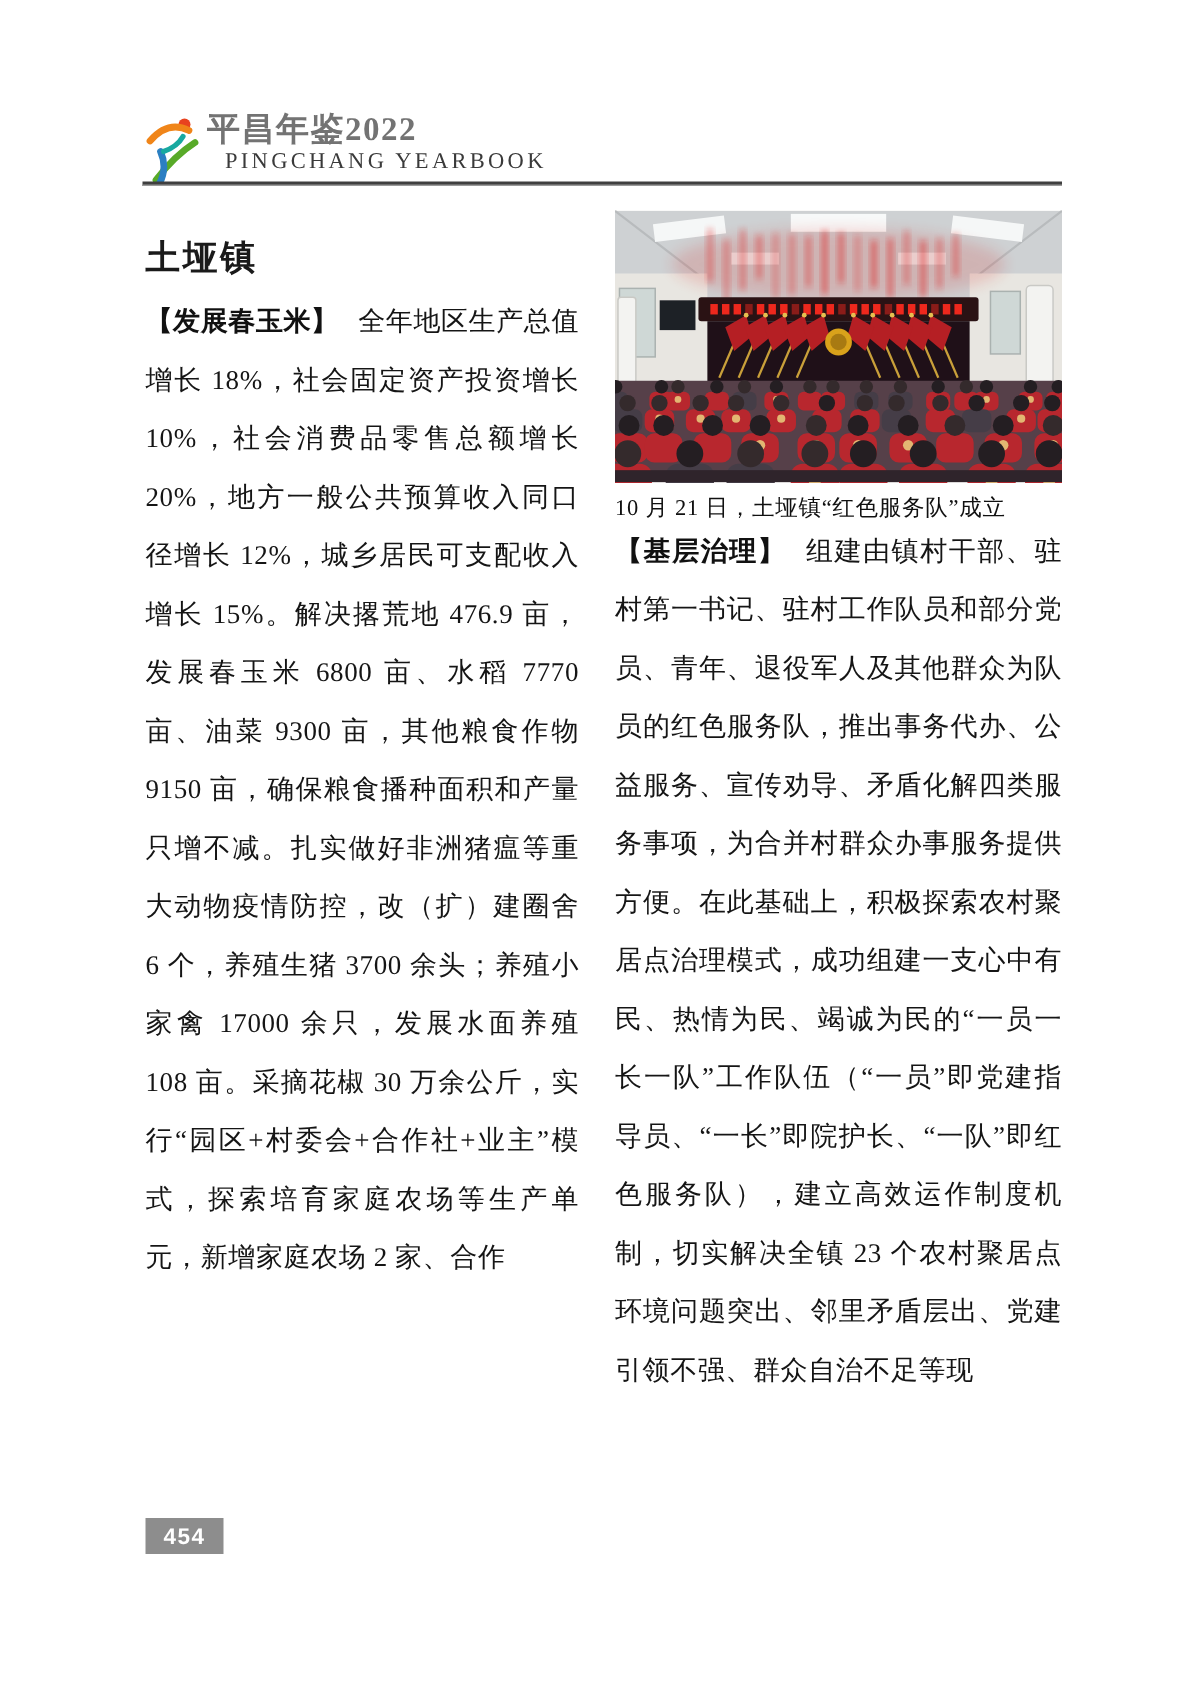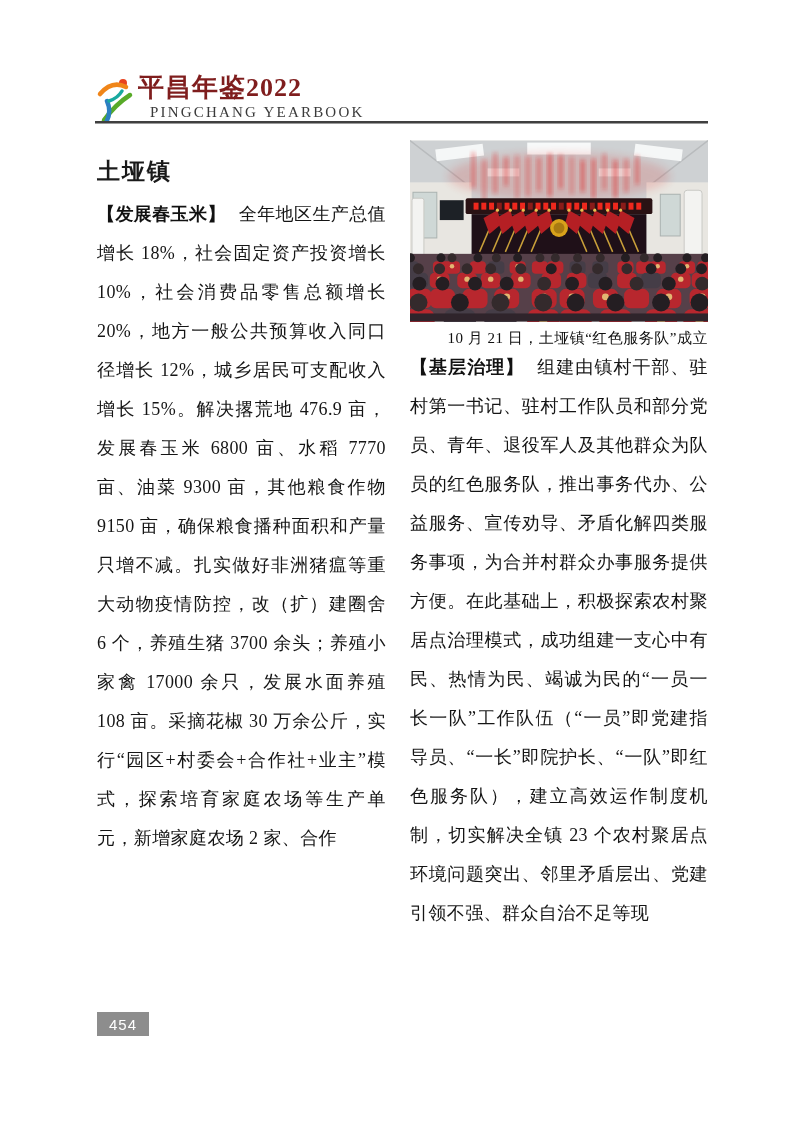--- a/index.html
+++ b/index.html
@@ -4,50 +4,50 @@
 <style>
   html,body{margin:0;padding:0;background:#9a9a9a;}
   .page{
     position:relative;width:794px;height:1122px;margin:0 auto;
     background:#ffffff;overflow:hidden;
     font-family:"Liberation Serif","DejaVu Serif",serif;color:#151515;
   }
   
   .hdr-logo{position:absolute;left:92px;top:74px;}
   .hdr-text{position:absolute;left:138px;top:75px;line-height:1;}
-  .hdr-title{font-family:"Liberation Serif","DejaVu Serif",serif;font-weight:700;font-size:26px;letter-spacing:1px;color:#7f1d1d;}
+  .hdr-title{font-family:"Liberation Serif","DejaVu Serif",serif;font-weight:700;font-size:22px;letter-spacing:1px;color:#737373;}
   .hdr-sub{font-family:"Liberation Serif","DejaVu Serif",serif;font-size:15px;letter-spacing:2.2px;color:#3a3a3a;margin:4px 0 0 12px;}
   .hdr-rule{position:absolute;left:95px;top:121px;width:613px;height:2px;background:#3f3f3f;border-bottom:1px solid #9a9a9a;}
   
   .col{position:absolute;text-align:justify;}
   .col-left{left:97px;top:143px;width:289px;}
   .col-right{left:410px;top:131px;width:298px;}
   .article-title{
     font-family:"Liberation Sans","DejaVu Sans",sans-serif;font-weight:700;
     font-size:23px;margin:13px 0 8px 0;letter-spacing:2px;color:#1a1a1a;
   }
   p.para{margin:0;font-size:18px;line-height:39px;letter-spacing:0.4px;text-align:justify;}
   p.para + p.para{margin-top:9px;}
   .sec-label{
     font-family:"Liberation Sans","DejaVu Sans",sans-serif;font-weight:700;
     margin-right:13px;color:#111;
   }
   
   figure.photo{margin:9px 0 0 0;width:298px;}
   figure.photo svg{display:block;}
   figcaption{
-    margin-top:7px;text-align:right;font-size:15px;letter-spacing:0.5px;color:#101010;
+    margin-top:7px;text-align:left;font-size:15px;letter-spacing:0.5px;color:#101010;
     font-family:"Liberation Serif","DejaVu Serif",serif;
   }
   .after-photo{margin-top:16px;}
   
   .page-num{
     position:absolute;left:97px;top:1012px;width:52px;height:24px;
     background:#8d8d8d;color:#ffffff;display:flex;align-items:center;justify-content:center;
-    font-family:"Liberation Sans","DejaVu Sans",sans-serif;font-weight:400;font-size:15px;letter-spacing:1px;
+    font-family:"Liberation Sans","DejaVu Sans",sans-serif;font-weight:700;font-size:15px;letter-spacing:1px;
   }
 </style>
 </head>
 <body>
 
 <div class="page">
 
   <svg class="hdr-logo" width="46" height="50" viewBox="0 0 46 50">
     <circle cx="31" cy="9" r="4" fill="#e8431f"></circle>
     <path d="M8,20 Q20,6 34,13" stroke="#f08519" stroke-width="4.5" fill="none" stroke-linecap="round"></path>

